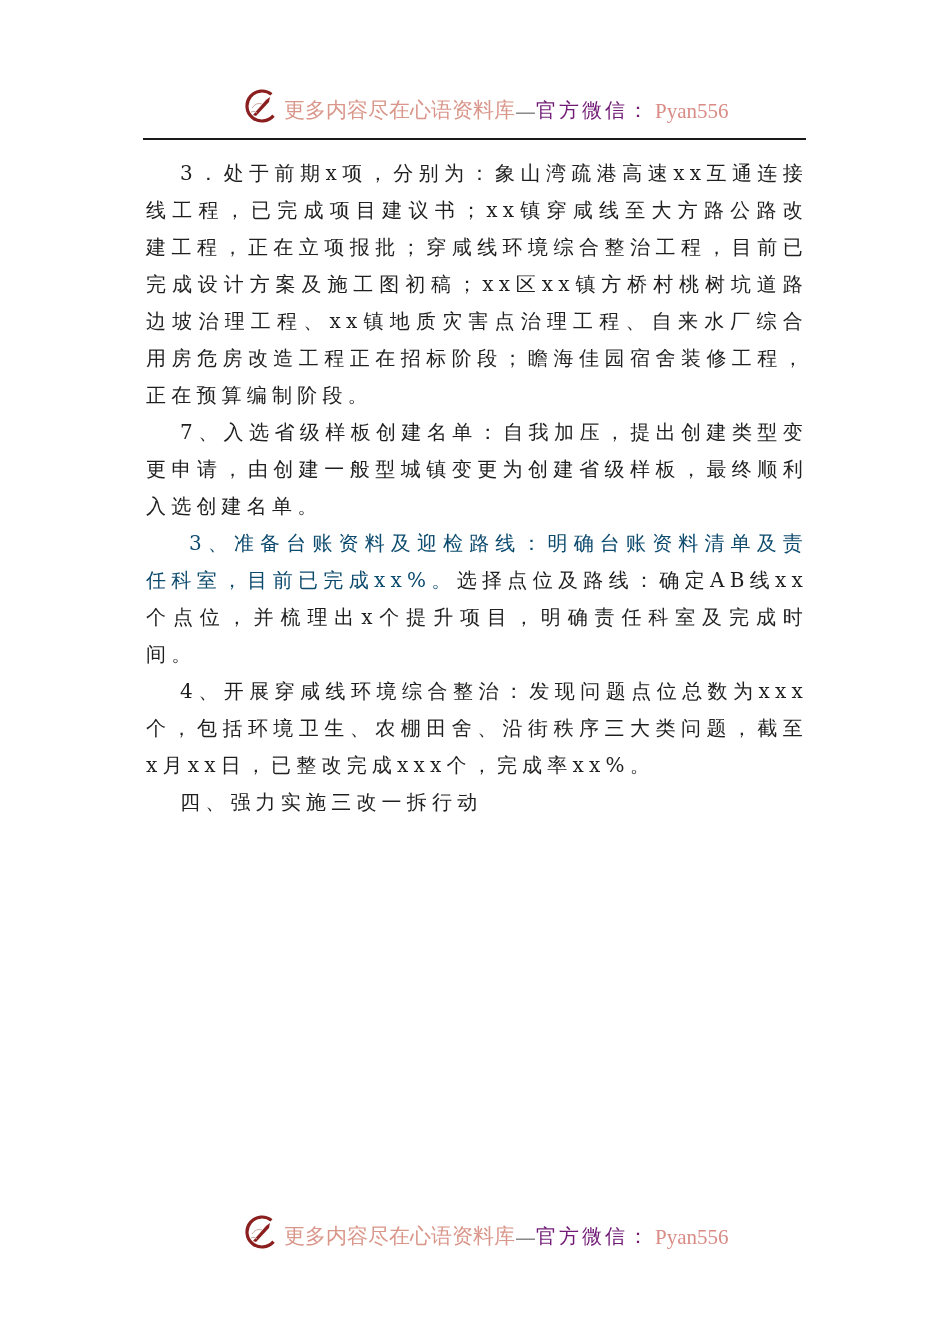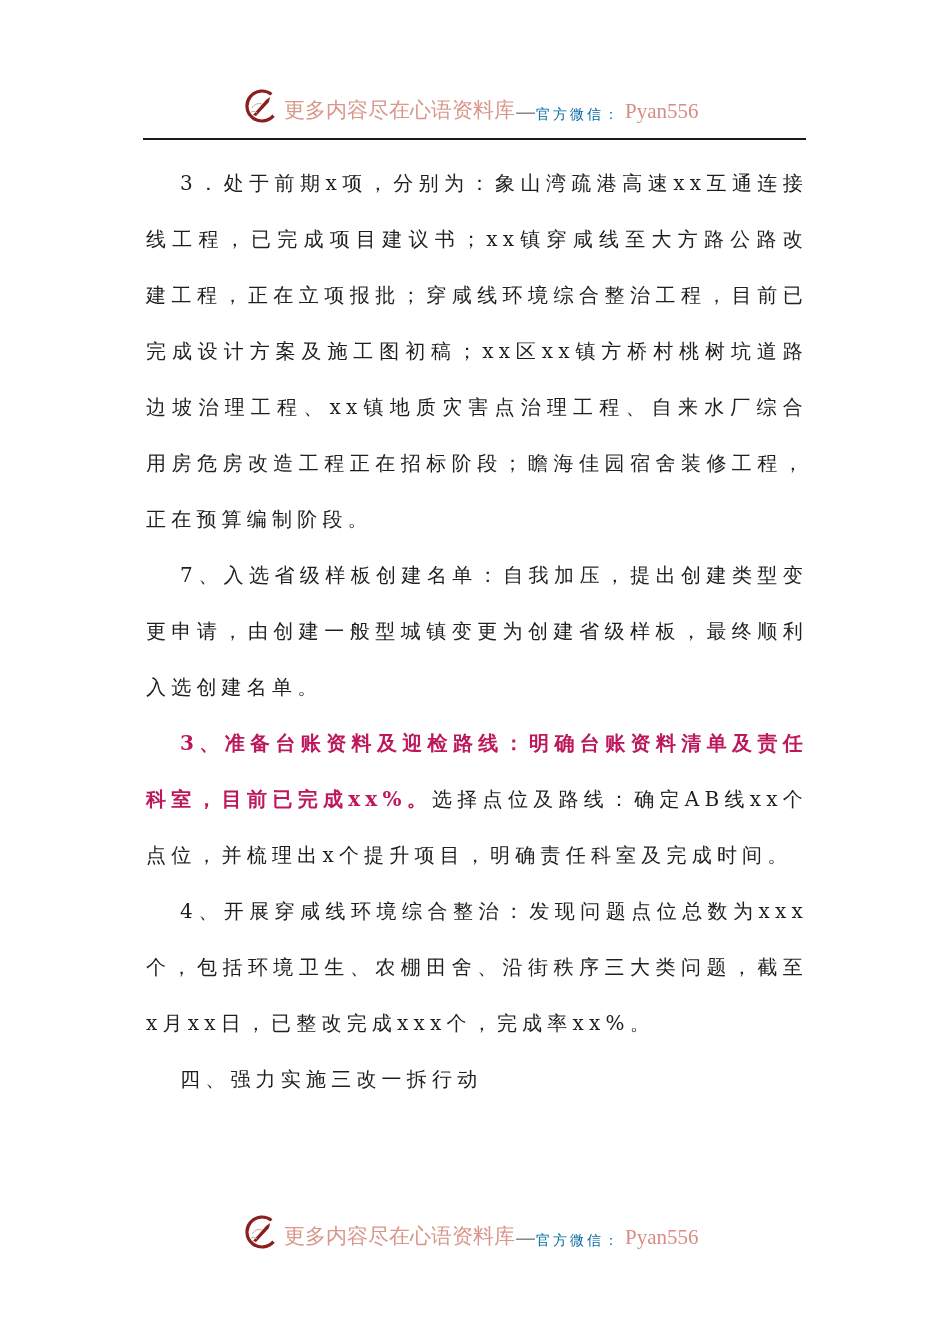--- a/index.html
+++ b/index.html
@@ -37,23 +37,23 @@
       font-size: 21px;
       letter-spacing: 0px;
     }
     .wm-dash {
       color: #8a8a8a;
       font-size: 21px;
       font-family: "DejaVu Sans", sans-serif;
       margin: 0 0 0 0;
     }
     .wm-gray {
-      color: #0369a1;
+      color: #701a75;
       font-family: Liberation Serif, serif;
-      font-size: 14px;
+      font-size: 20px;
       letter-spacing: 3px;
     }
     .wm-id {
       color: #d98c86;
       font-family: Liberation Serif, serif;
       font-size: 21px;
       margin-left: 4px;
     }
     .divider {
       position: absolute;
@@ -65,32 +65,33 @@
     }
     .content {
       position: absolute;
       left: 146px;
       top: 155px;
       width: 662px;
     }
     .para {
       margin: 0;
       font-size: 20px;
-      line-height: 56px;
+      line-height: 37px;
       letter-spacing: 5.2px;
       text-align: justify;
       text-align-last: left;
       color: #1f1f1f;
       word-break: break-all;
     }
     .para.indent { text-indent: 34px; }
     .heading { text-indent: 34px; }
     .bold {
-      font-weight: bold;
-      color: #be185d;
+      font-weight: normal;
+      color: #0c4a6e;
+      margin-left: 9px;
     }
   </style>
 </head>
 <body>
 
 <div class="watermark top">
   <svg class="wm-logo" viewBox="0 0 36 36">
     <circle cx="18" cy="18" r="15" fill="none" stroke="#8b1e1e" stroke-width="3.2" stroke-dasharray="70 25" transform="rotate(40 18 18)"></circle>
     <path d="M9 27 L22 12 L26 9 L25 14 L12 28 Z" fill="#8b1e1e"></path>
     <path d="M8 20 Q12 14 18 16" fill="none" stroke="#c9a7a0" stroke-width="1"></path>

